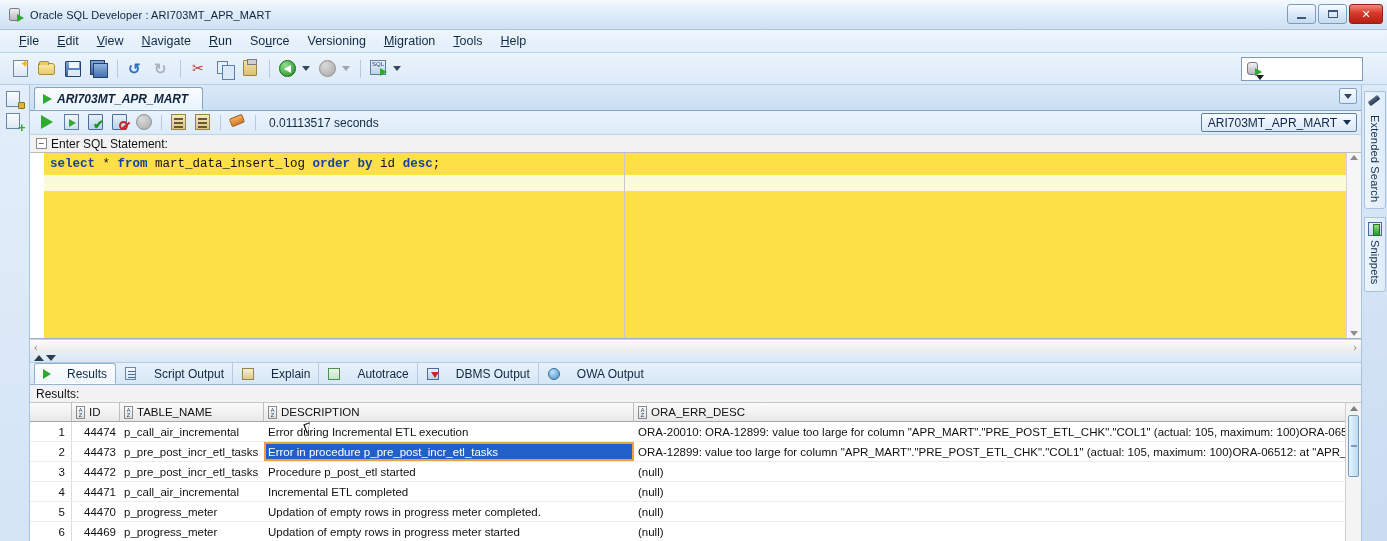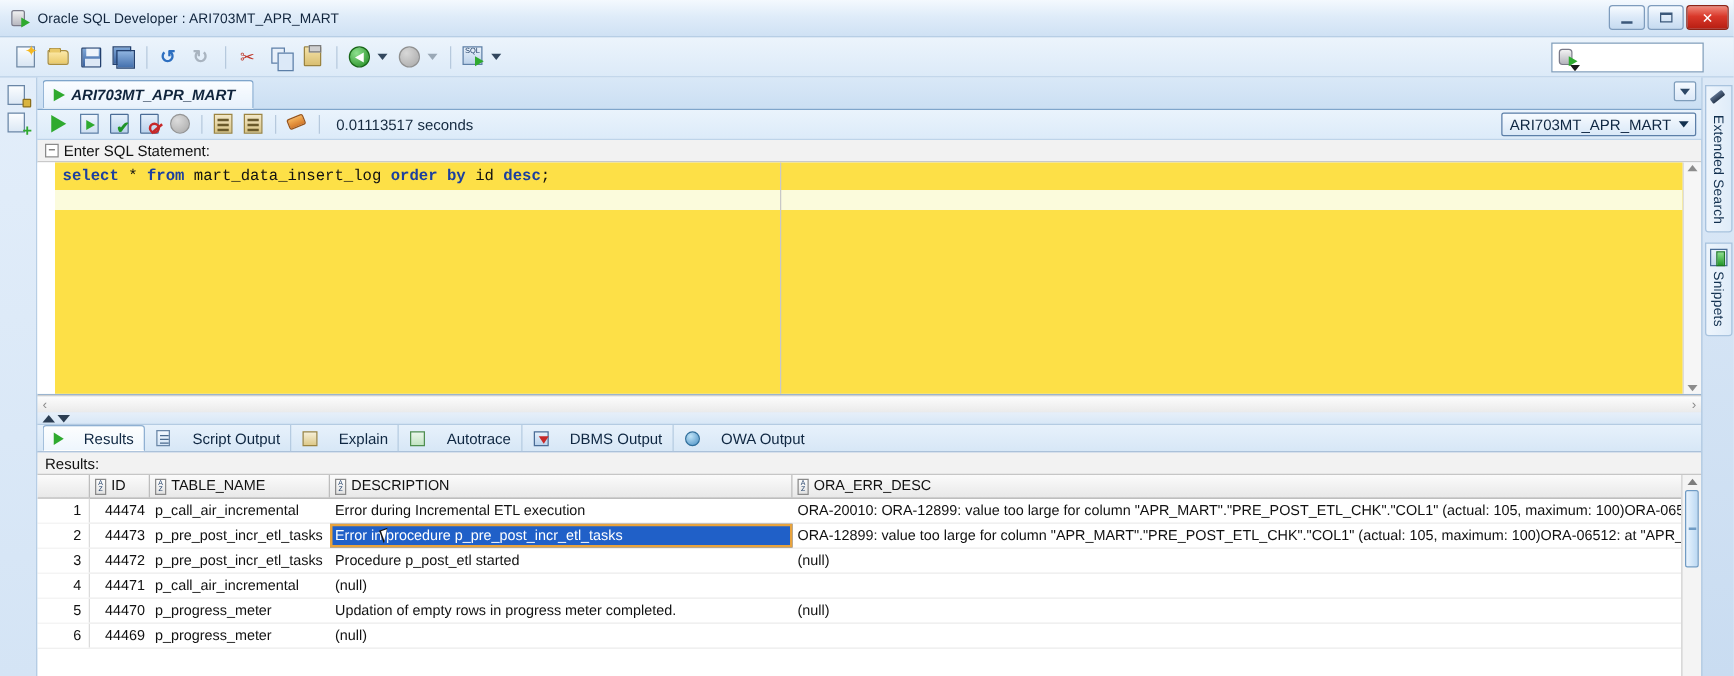--- a/index.html
+++ b/index.html
@@ -388,20 +388,32 @@
       <div class="winbtn">
           <div class="min-g"></div>
         </div>
       <div class="winbtn">
           <div class="max-g"></div>
         </div>
       <div class="winbtn close">✕</div>
     </div>
   </div>
 
+  <div class="menubar">
+    <div class="menu-item"><u>F</u>ile</div>
+    <div class="menu-item"><u>E</u>dit</div>
+    <div class="menu-item"><u>V</u>iew</div>
+    <div class="menu-item"><u>N</u>avigate</div>
+    <div class="menu-item"><u>R</u>un</div>
+    <div class="menu-item">So<u>u</u>rce</div>
+    <div class="menu-item">Versionin<u>g</u></div>
+    <div class="menu-item"><u>M</u>igration</div>
+    <div class="menu-item"><u>T</u>ools</div>
+    <div class="menu-item"><u>H</u>elp</div>
+  </div>
 
   <div class="toolbar">
     <div class="tb-ico">
         <div class="ic-newfile"></div>
         <div class="ic-star">✦</div>
       </div>
     <div class="tb-ico">
         <div class="ic-folder"></div>
       </div>
     <div class="tb-ico">
@@ -637,35 +649,37 @@
             <div class="g-cell c-id">44472</div>
             <div class="g-cell c-tbl">p_pre_post_incr_etl_tasks</div>
             <div class="g-cell c-desc">Procedure p_post_etl started</div>
             <div class="g-cell c-err">(null)</div>
           </div>
 
           <div class="grow">
             <div class="g-cell c-num">4</div>
             <div class="g-cell c-id">44471</div>
             <div class="g-cell c-tbl">p_call_air_incremental</div>
+            <div class="g-cell c-desc">Incremental ETL completed</div>
             <div class="g-cell c-err">(null)</div>
           </div>
 
           <div class="grow">
             <div class="g-cell c-num">5</div>
             <div class="g-cell c-id">44470</div>
             <div class="g-cell c-tbl">p_progress_meter</div>
             <div class="g-cell c-desc">Updation of empty rows in progress meter completed.</div>
             <div class="g-cell c-err">(null)</div>
           </div>
 
           <div class="grow">
             <div class="g-cell c-num">6</div>
             <div class="g-cell c-id">44469</div>
             <div class="g-cell c-tbl">p_progress_meter</div>
+            <div class="g-cell c-desc">Updation of empty rows in progress meter started</div>
             <div class="g-cell c-err">(null)</div>
           </div>
 
         </div>
 
         <div class="grid-vscroll">
           <div class="gv-arrow"></div>
           <div class="gv-thumb"></div>
         </div>
       </div>

